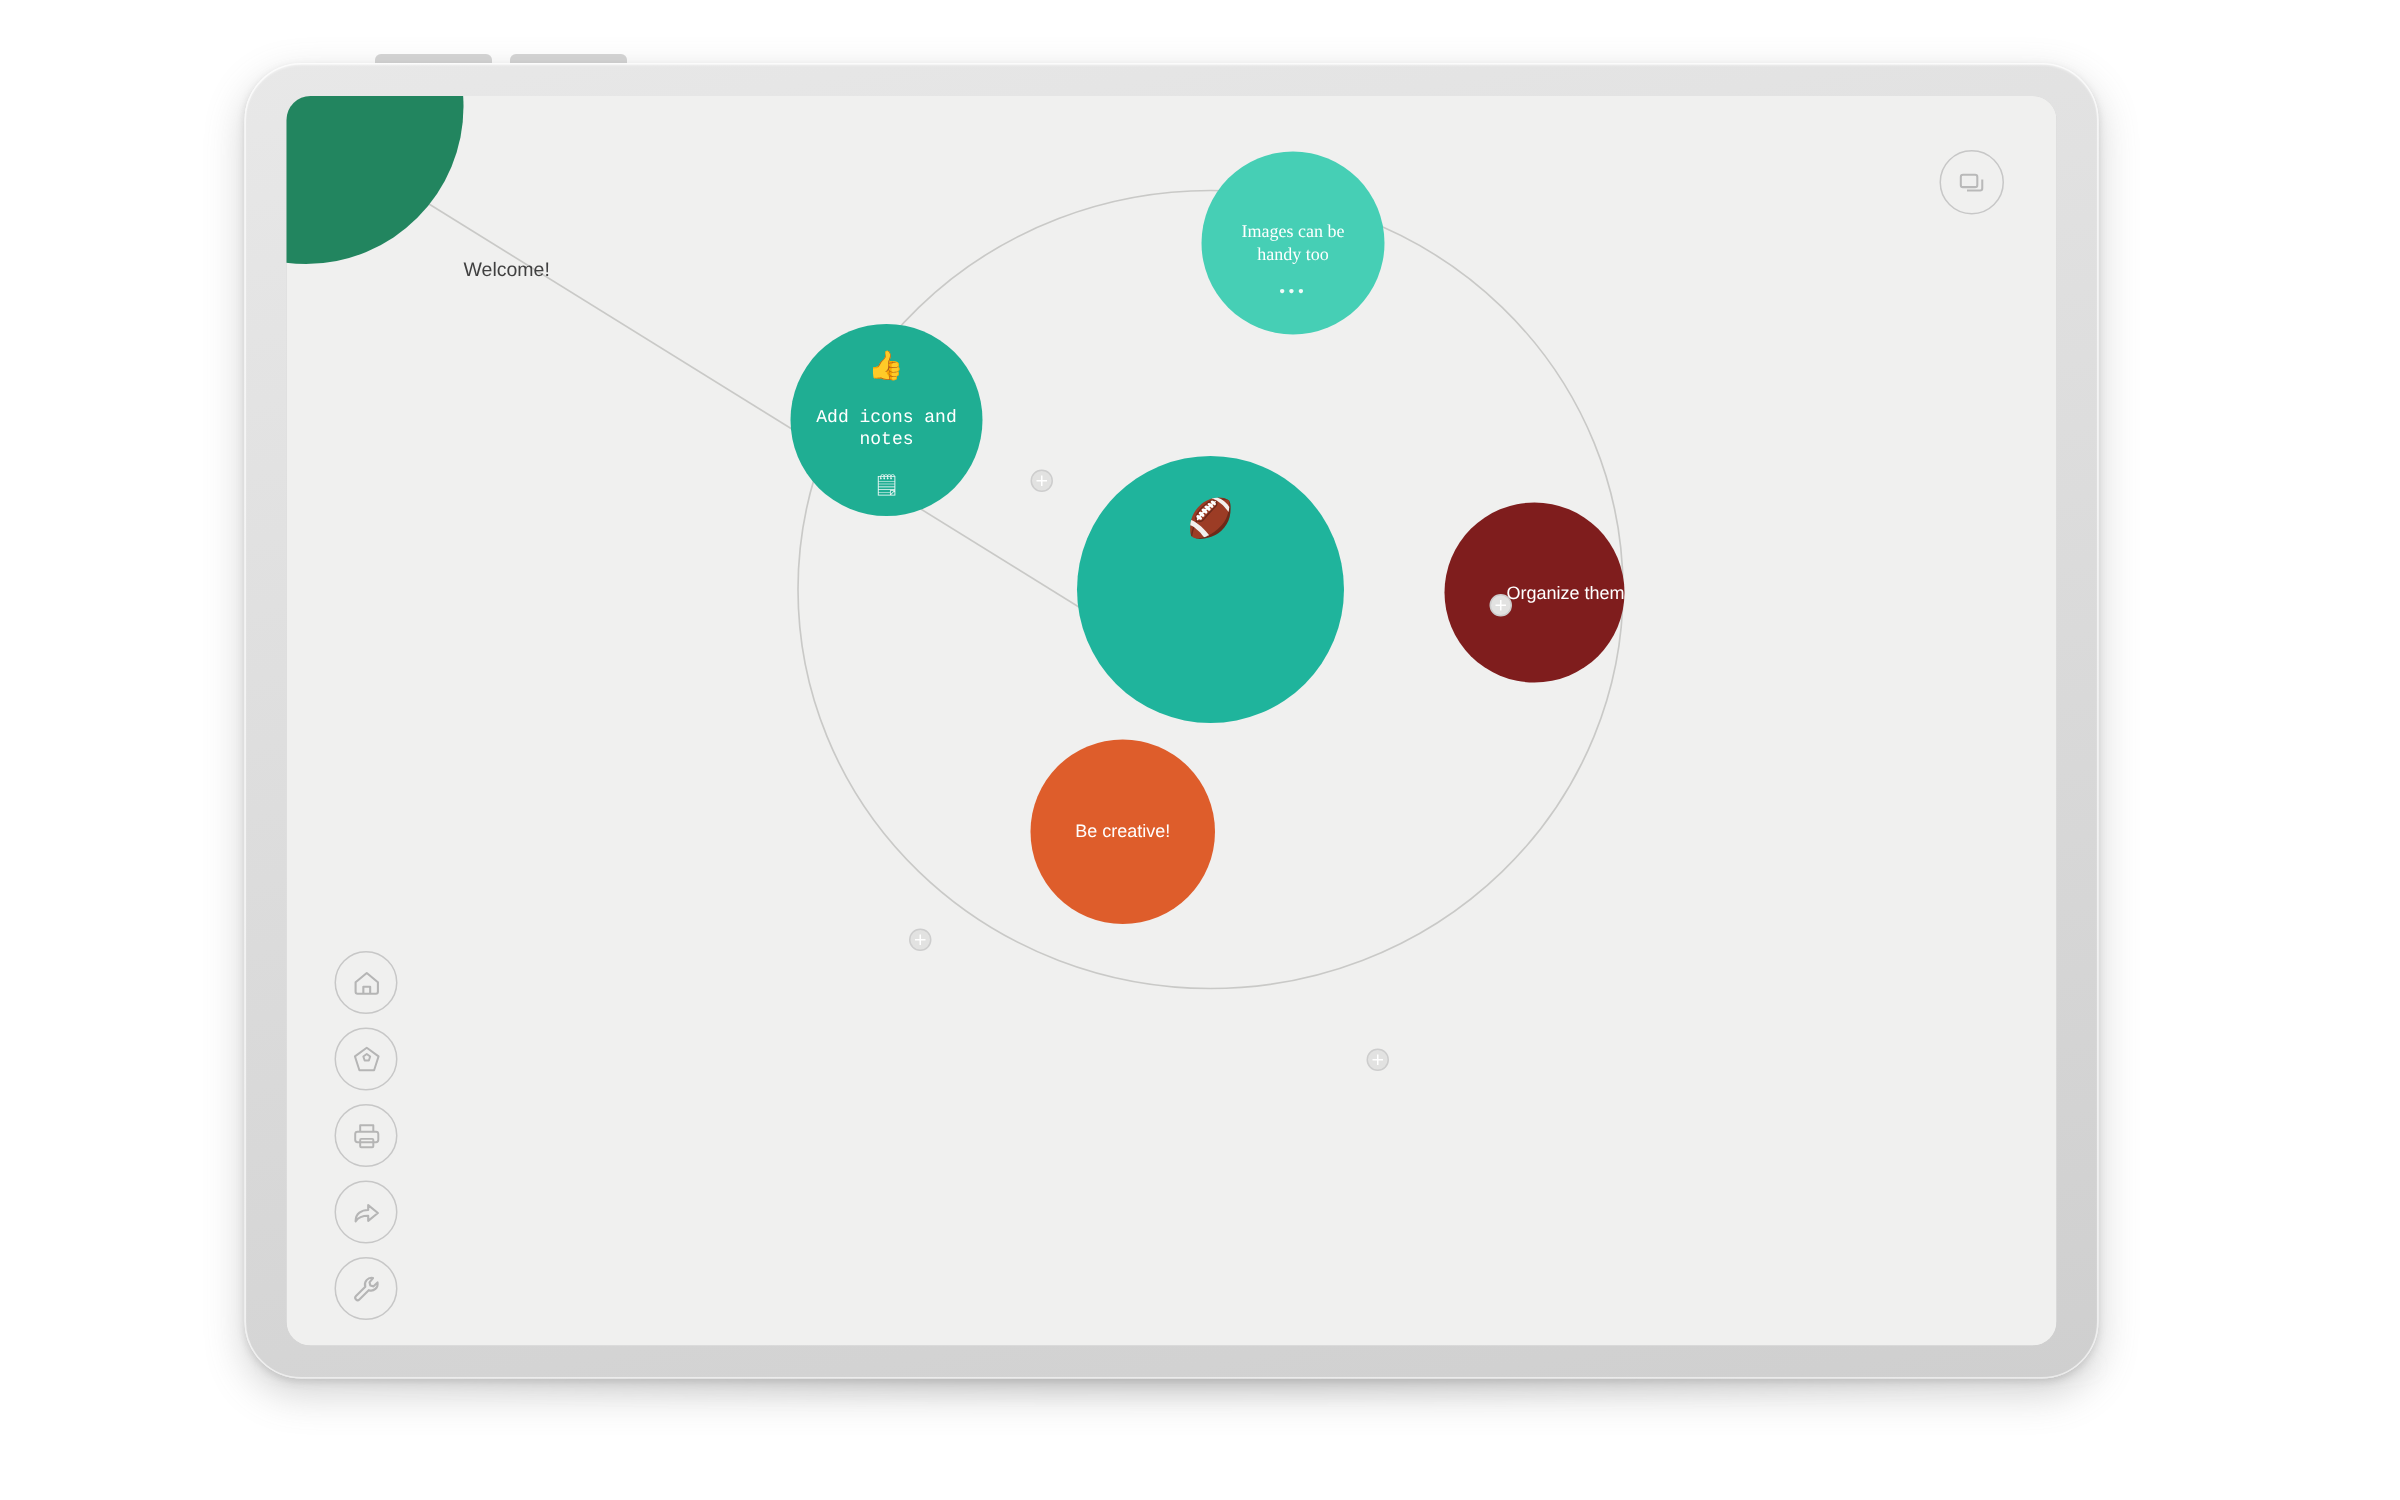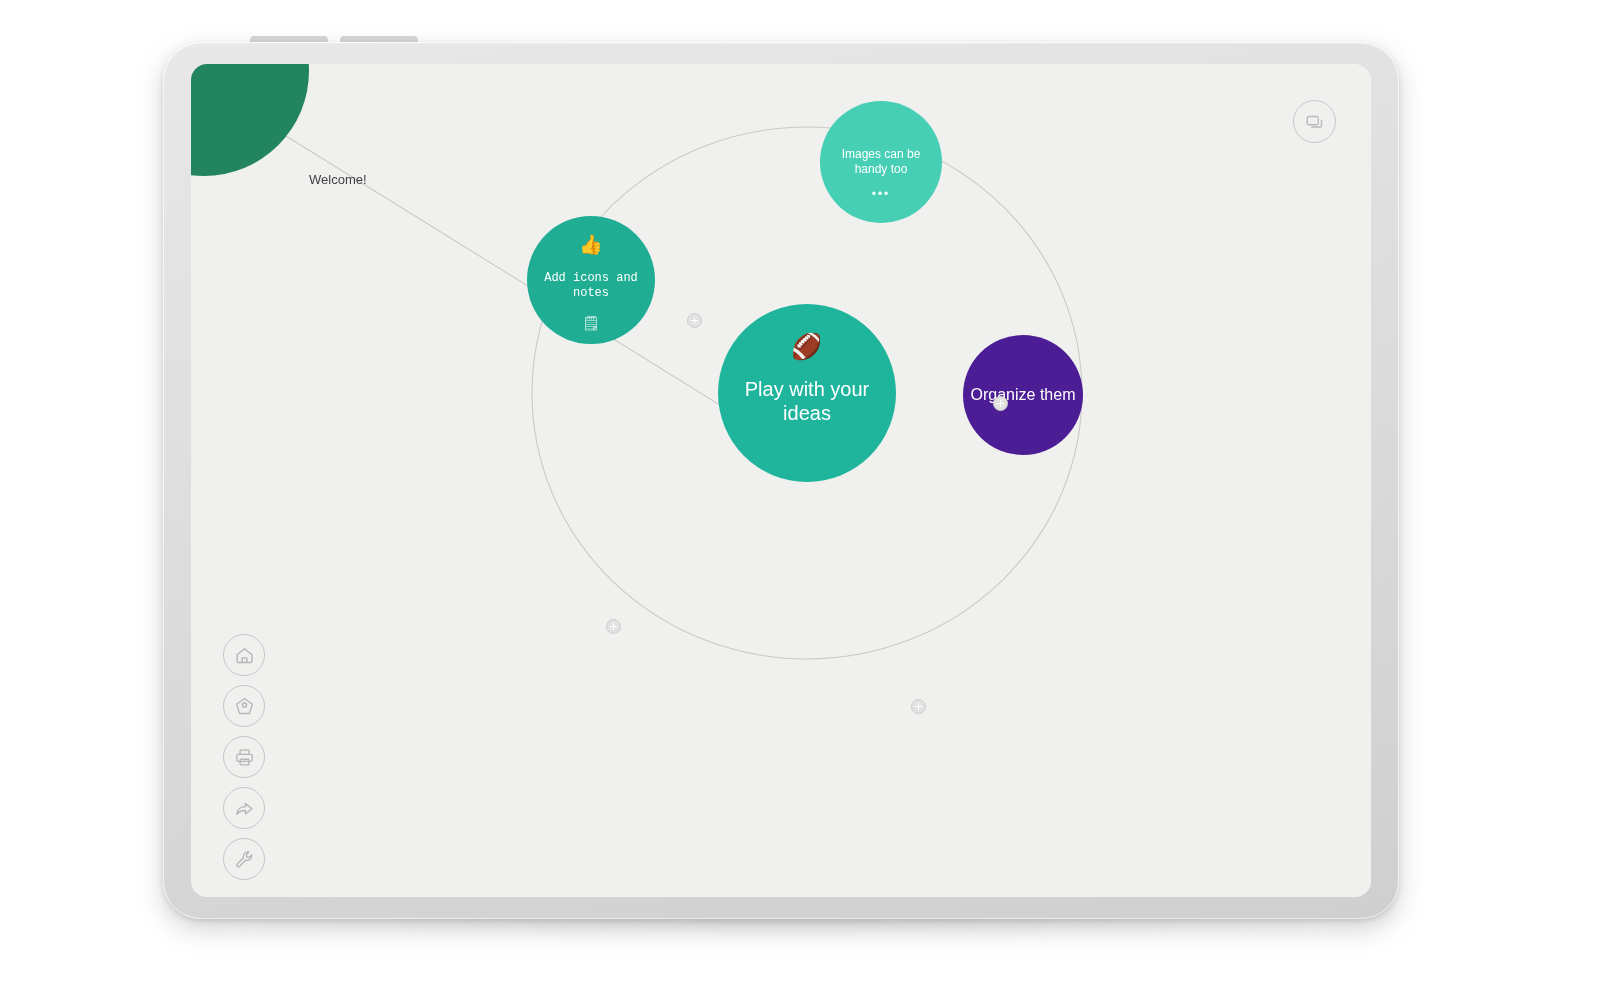--- a/index.html
+++ b/index.html
@@ -131,45 +131,47 @@
   #bubble-play {
     left: 527px; top: 240px;
     width: 178px; height: 178px;
     background: #1FB49C;
     font-size: 20px;
   }
   #bubble-play .bubble-emoji-top { top: 30px; font-size: 25px; }
   #bubble-play .bubble-label { margin-top: 16px; padding: 0 22px; }
 
   #bubble-images {
-    left: 629px; top: 37px;
+    left: 610px; top: 37px;
     width: 122px; height: 122px;
     background: #46CFB5;
     font-size: 12px;
+    font-family: Liberation Serif, serif;
   }
   #bubble-images .bubble-label { padding: 0 12px; }
   #bubble-images .bubble-icon-bottom {
     bottom: 23px; font-size: 12px; letter-spacing: 2px;
   }
 
   #bubble-icons {
     left: 336px; top: 152px;
     width: 128px; height: 128px;
     background: #1FAE93;
     font-size: 12px;
   }
   #bubble-icons .bubble-emoji-top { top: 19px; font-size: 19px; }
   #bubble-icons .bubble-label { margin-top: 12px; padding: 0 10px; font-family: Liberation Mono, monospace; }
   #bubble-icons .bubble-icon-bottom { bottom: 14px; font-size: 14px; }
 
   #bubble-organize {
     left: 772px; top: 271px;
     width: 120px; height: 120px;
-    background: #4c1d95;
-    font-size: 16px;
+    background: #7f1d1d;
+    font-size: 12px;
+    align-items: flex-end;
   }
 
   #bubble-creative {
     left: 496px; top: 429px;
     width: 123px; height: 123px;
     background: #DE5D2B;
     font-size: 12px;
   }
 
   
@@ -253,27 +255,29 @@
         </div>
 
         <div class="bubble" id="bubble-icons">
           <span class="bubble-emoji-top">👍</span>
           <span class="bubble-label">Add icons and notes</span>
           <span class="bubble-icon-bottom">🗒</span>
         </div>
 
         <div class="bubble" id="bubble-play">
           <span class="bubble-emoji-top">🏈</span>
-          <span class="bubble-label">Play with your ideas</span>
         </div>
 
         <div class="bubble" id="bubble-organize">
           <span class="bubble-label">Organize them</span>
         </div>
 
+        <div class="bubble" id="bubble-creative">
+          <span class="bubble-label">Be creative!</span>
+        </div>
 
         <div class="add-node" style="left:496px;  top:249px;"></div>
         <div class="add-node" style="left:802px;  top:332px;"></div>
         <div class="add-node" style="left:415px;  top:555px;"></div>
         <div class="add-node" style="left:720px;  top:635px;"></div>
 
         <div id="layers-button">
           <svg width="22" height="22" viewBox="0 0 24 24" fill="none" stroke="#b9b9b9" stroke-width="1.5">
             <rect x="3.5" y="6" width="12" height="9" rx="1.6"></rect>
             <path d="M8 17.5h9.5a1.6 1.6 0 0 0 1.6-1.6V9.5"></path>

